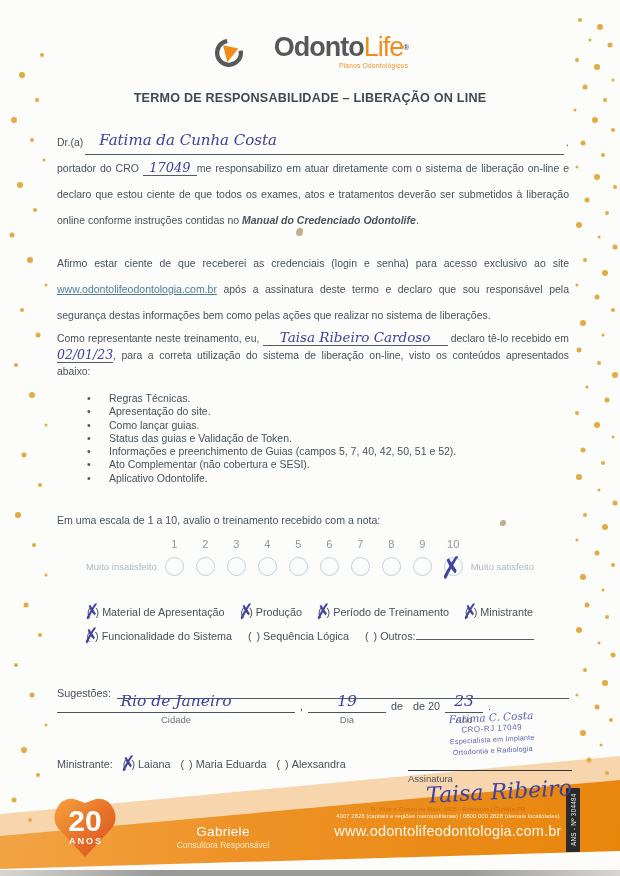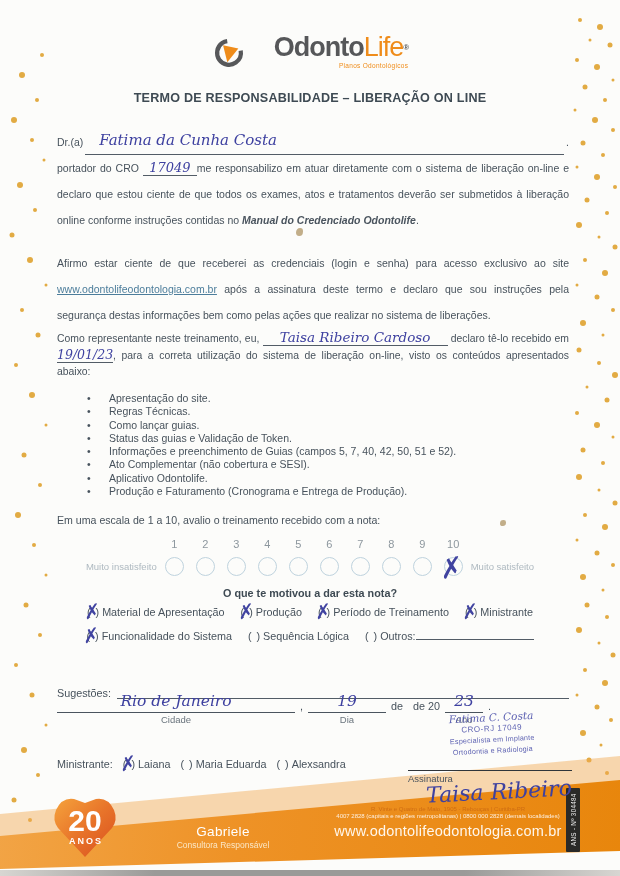--- a/index.html
+++ b/index.html
@@ -221,38 +221,37 @@
   <div class="abs para" style="top:128px;">
     <div class="drline">
       <span>Dr.(a)</span>
       <span class="blank"><span class="hand">Fatima da Cunha Costa</span></span>
       <span>.</span>
     </div>
     <div><span>portador do CRO </span><span class="blank cro-blank"><span class="hand">17049</span></span><span>me responsabilizo em atuar diretamente com o sistema de liberação on-line e declaro que estou ciente de que todos os exames, atos e tratamentos deverão ser submetidos à liberação online conforme instruções contidas no </span><span class="ital">Manual do Credenciado Odontolife</span><span>.</span></div>
   </div>
 
   <div class="abs para" style="top:250px;">
-    <span>Afirmo estar ciente de que receberei as credenciais (login e senha) para acesso exclusivo ao site </span><span class="url">www.odontolifeodontologia.com.br</span><span> após a assinatura deste termo e declaro que sou instruções pela segurança destas informações bem como pelas ações que realizar no sistema de liberações.</span>
+    <span>Afirmo estar ciente de que receberei as credenciais (login e senha) para acesso exclusivo ao site </span><span class="url">www.odontolifeodontologia.com.br</span><span> após a assinatura deste termo e declaro que sou responsável pela segurança destas informações bem como pelas ações que realizar no sistema de liberações.</span>
   </div>
 
   <div class="abs para p3" style="top:330px;">
     <span>Como representante neste treinamento, eu,</span>
     <span class="blank name-blank"><span class="hand">Taisa Ribeiro Cardoso</span></span>
-    <span>declaro tê-lo recebido em </span><span class="blank date-blank"><span class="hand">19/01/23</span></span><span>,  para a correta utilização do sistema de liberação on-line, visto os conteúdos apresentados abaixo:</span>
+    <span>declaro tê-lo recebido em </span><span class="blank date-blank"><span class="hand">02/01/23</span></span><span>,  para a correta utilização do sistema de liberação on-line, visto os conteúdos apresentados abaixo:</span>
   </div>
 
   <div class="abs topics">
+    <div class="li">Regras Técnicas.</div>
     <div class="li">Apresentação do site.</div>
-    <div class="li">Regras Técnicas.</div>
     <div class="li">Como lançar guias.</div>
     <div class="li">Status das guias e Validação de Token.</div>
     <div class="li">Informações e preenchimento de Guias (campos 5, 7, 40, 42, 50, 51 e 52).</div>
     <div class="li">Ato Complementar (não cobertura e SESI).</div>
     <div class="li">Aplicativo Odontolife.</div>
-    <div class="li">Produção e Faturamento (Cronograma e Entrega de Produção).</div>
   </div>
 
   <div class="abs scale-prompt">Em uma escala de 1 a 10, avalio o treinamento recebido com a nota:</div>
   <div class="abs scale">
     <span class="scale-label">Muito insatisfeito</span>
     <div class="scale-cols">
       <div class="scale-col">
           <span class="scale-num">1</span>
           <span class="scale-circle"></span>
         </div>
@@ -290,21 +289,20 @@
         </div>
       <div class="scale-col">
         <span class="scale-num">10</span>
           <span class="scale-circle"></span>
         <span class="xmark scale-x">✗</span>
       </div>
     </div>
     <span class="scale-label">Muito satisfeito</span>
   </div>
 
-  <div class="abs motivou-h">O que te motivou a dar esta nota?</div>
   <div class="abs chk-row row1">
     <span class="chk"><span class="paren">( )</span><span class="xmark chk-x">✗</span><span>Material de Apresentação</span></span>
     <span class="chk"><span class="paren">( )</span><span class="xmark chk-x">✗</span><span>Produção</span></span>
     <span class="chk"><span class="paren">( )</span><span class="xmark chk-x">✗</span><span>Período de Treinamento</span></span>
     <span class="chk"><span class="paren">( )</span><span class="xmark chk-x">✗</span><span>Ministrante</span></span>
   </div>
   <div class="abs chk-row row2">
     <span class="chk"><span class="paren">( )</span><span class="xmark chk-x">✗</span><span>Funcionalidade do Sistema</span></span>
     <span class="chk"><span class="paren">( )</span><span>Sequência Lógica</span></span>
     <span class="chk"><span class="paren">( )</span><span>Outros:</span><span class="blank outros-blank"></span></span>

